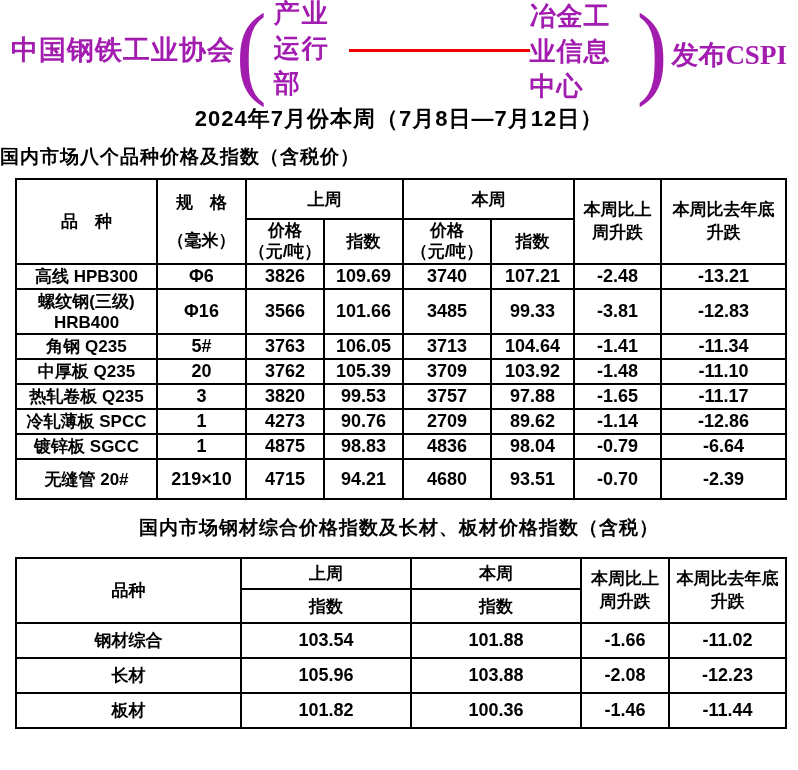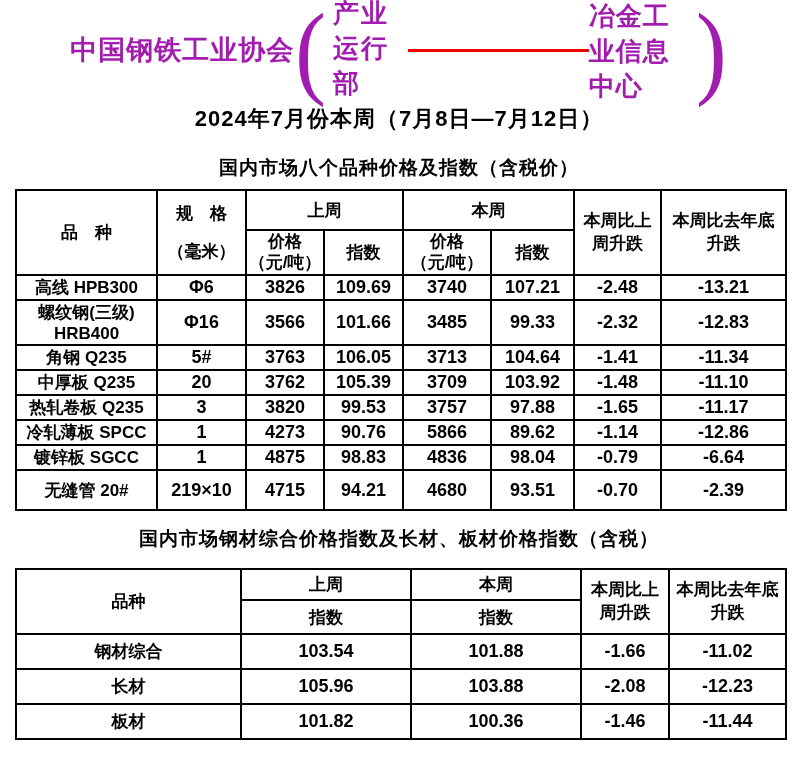--- a/index.html
+++ b/index.html
@@ -43,22 +43,22 @@
 
   
   .title {
     margin: 12px 0 0 0;
     text-align: center;
     font-size: 22px;
     font-weight: bold;
     letter-spacing: 1px;
   }
   .subtitle {
-    margin: 21px 0 0 0;
-    text-align: center;
+    margin: 10px 0 0 0;
+    text-align: left;
     font-size: 19px;
     font-weight: bold;
     letter-spacing: 1px;
   }
   .section2-title {
     margin: 15px 0 16px 0;
     text-align: center;
     font-size: 19px;
     font-weight: bold;
     letter-spacing: 1px;
@@ -103,20 +103,21 @@
 
   <div class="red-header">
     <span class="org">中国钢铁工业协会</span>
     <span class="big-paren">(</span>
     <span class="dept-stack">
       <span class="dept-top">产业运行部</span>
       <span class="dept-divider"></span>
       <span class="dept-bottom">冶金工业信息中心</span>
     </span>
     <span class="big-paren">)</span>
+    <span class="suffix">发布CSPI</span>
   </div>
 
   <h1 class="title">2024年7月份本周（7月8日—7月12日）</h1>
   <h2 class="subtitle">国内市场八个品种价格及指数（含税价）</h2>
 
   <table id="table1">
     <colgroup>
       <col style="width:141px">
         <col style="width:89px">
         <col style="width:78px">
@@ -159,21 +160,21 @@
         <td class="num">-13.21</td>
       </tr>
       <tr class="tall">
         <td class="pre">螺纹钢(三级)
 HRB400</td>
         <td class="num">Φ16</td>
         <td class="num">3566</td>
         <td class="num">101.66</td>
         <td class="num">3485</td>
         <td class="num">99.33</td>
-        <td class="num">-2.32</td>
+        <td class="num">-3.81</td>
         <td class="num">-12.83</td>
       </tr>
       <tr>
         <td class="pre">角钢 Q235</td>
         <td class="num">5#</td>
         <td class="num">3763</td>
         <td class="num">106.05</td>
         <td class="num">3713</td>
         <td class="num">104.64</td>
         <td class="num">-1.41</td>
@@ -197,21 +198,21 @@
         <td class="num">3757</td>
         <td class="num">97.88</td>
         <td class="num">-1.65</td>
         <td class="num">-11.17</td>
       </tr>
       <tr>
         <td class="pre">冷轧薄板 SPCC</td>
         <td class="num">1</td>
         <td class="num">4273</td>
         <td class="num">90.76</td>
-        <td class="num">5866</td>
+        <td class="num">2709</td>
         <td class="num">89.62</td>
         <td class="num">-1.14</td>
         <td class="num">-12.86</td>
       </tr>
       <tr>
         <td class="pre">镀锌板 SGCC</td>
         <td class="num">1</td>
         <td class="num">4875</td>
         <td class="num">98.83</td>
         <td class="num">4836</td>

